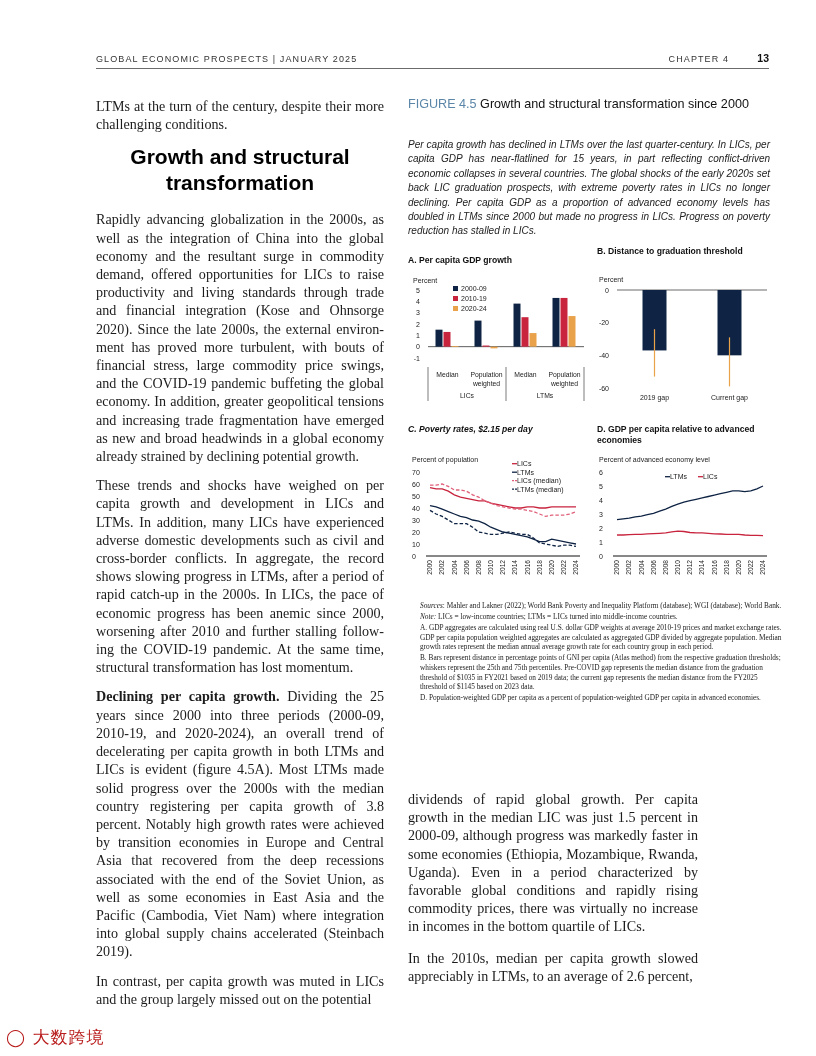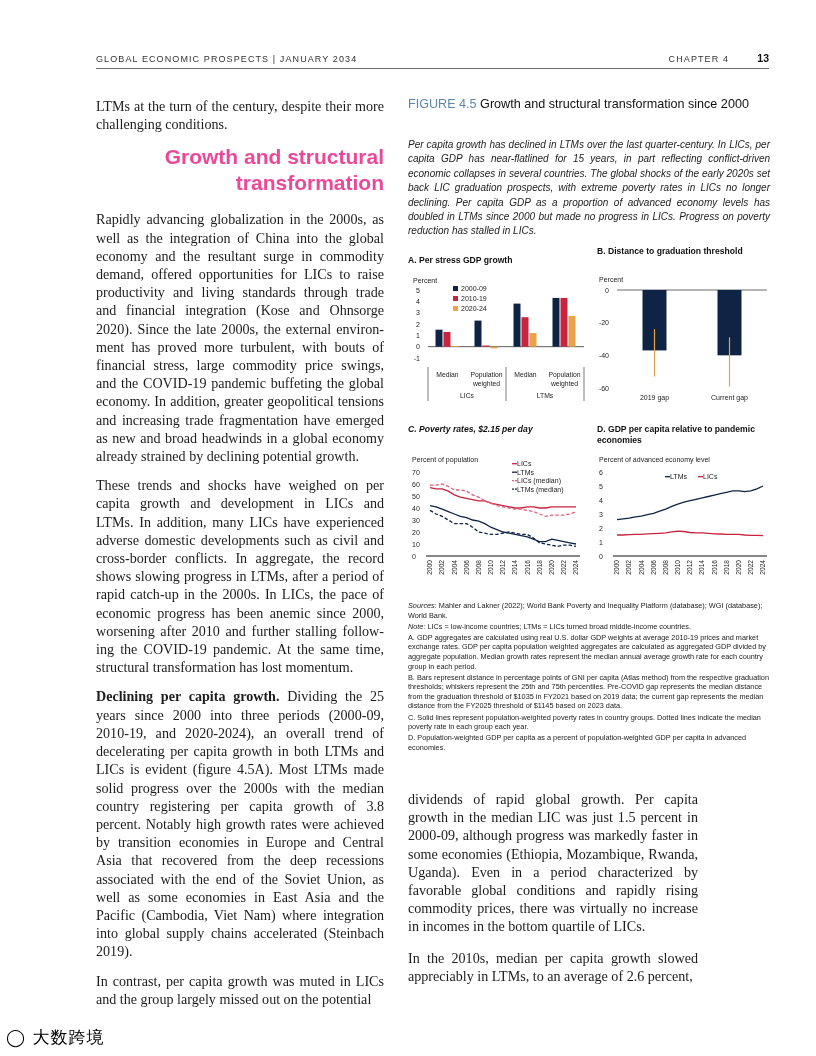--- a/index.html
+++ b/index.html
@@ -4,59 +4,59 @@
 <style>
   html, body { margin: 0; padding: 0; background: #ffffff; }
   body { width: 816px; height: 1056px; position: relative; overflow: hidden; color: #1a1a1a; }
   .header { position: absolute; left: 96px; top: 52px; width: 673px; height: 16px; border-bottom: 1.5px solid #6b6b6b; font-family: "Liberation Sans", sans-serif; font-size: 9px; letter-spacing: 1.1px; color: #333; }
   .header .left { position: absolute; left: 0; top: 2px; }
   .header .chap { position: absolute; right: 40px; top: 2px; }
   .header .pnum { position: absolute; right: 0; top: 0px; font-weight: bold; font-size: 10.5px; letter-spacing: 0; color: #111; }
   .col { position: absolute; font-family: "Liberation Serif", serif; font-size: 14.1px; line-height: 18.2px; text-align: justify; color: #1c1c1c; }
   .col p { margin: 0 0 11px 0; }
   .leftcol { left: 96px; top: 97px; width: 288px; }
-  .section-title { font-family: "Liberation Sans", sans-serif; font-weight: bold; font-size: 21px; line-height: 26px; color: #ec4899; margin: 7px 0 14px 0; text-align: right; }
+  .section-title { font-family: "Liberation Sans", sans-serif; font-weight: bold; font-size: 21px; line-height: 26px; color: #000000; margin: 7px 0 14px 0; text-align: center; }
   .rightcol-bottom { left: 408px; top: 790px; width: 290px; }
   .fig { position: absolute; left: 408px; top: 96px; width: 362px; font-family: "Liberation Sans", sans-serif; }
   .fig-title { font-size: 12.6px; font-weight: normal; line-height: 16px; color: #111; }
   .fig-title .num { color: #5b86a8; }
   .fig-sub { font-style: italic; font-size: 10px; line-height: 14.4px; text-align: justify; margin-top: 26px; color: #222; }
   .panel-title { position: absolute; font-family: "Liberation Sans", sans-serif; font-weight: bold; font-size: 8.6px; line-height: 11px; color: #111; }
   svg text { font-family: "Liberation Sans", sans-serif; }
-  .notes { position: absolute; left: 408px; top: 601px; width: 362px; font-family: Liberation Sans, sans-serif; font-size: 7.3px; line-height: 9.6px; color: #222; }
+  .notes { position: absolute; left: 420px; top: 601px; width: 362px; font-family: Liberation Serif, serif; font-size: 7.3px; line-height: 9.6px; color: #222; }
   .notes p { margin: 0 0 1.5px 0; }
-  .watermark { position: absolute; left: 6px; top: 1026px; font-family: "DejaVu Sans", sans-serif; font-size: 17px; color: #000000; letter-spacing: 1px; }
+  .watermark { position: absolute; left: 6px; top: 1026px; font-family: "DejaVu Sans", sans-serif; font-size: 17px; color: #b91c1c; letter-spacing: 1px; }
 </style>
 </head>
 <body>
 
 <div class="header">
-  <span class="left">GLOBAL ECONOMIC PROSPECTS | JANUARY 2034</span>
+  <span class="left">GLOBAL ECONOMIC PROSPECTS | JANUARY 2025</span>
   <span class="chap">CHAPTER 4</span>
   <span class="pnum">13</span>
 </div>
 
 <div class="col leftcol">
   <p>LTMs at the turn of the century, despite their more challenging conditions.</p>
   <div class="section-title">Growth and structural transformation</div>
   <p>Rapidly advancing globalization in the 2000s, as well as the integration of China into the global economy and the resultant surge in commodity demand, offered opportunities for LICs to raise productivity and living standards through trade and financial integration (Kose and Ohnsorge 2020). Since the late 2000s, the external environ­ment has proved more turbulent, with bouts of financial stress, large commodity price swings, and the COVID-19 pandemic buffeting the global economy. In addition, greater geopolitical tensions and increasing trade fragmentation have emerged as new and broad headwinds in a global economy already strained by declining potential growth.</p>
   <p>These trends and shocks have weighed on per capita growth and development in LICs and LTMs. In addition, many LICs have experienced adverse domestic developments such as civil and cross-border conflicts. In aggregate, the record shows slowing progress in LTMs, after a period of rapid catch-up in the 2000s. In LICs, the pace of economic progress has been anemic since 2000, worsening after 2010 and further stalling follow­ing the COVID-19 pandemic. At the same time, structural transformation has lost momentum.</p>
   <p><b>Declining per capita growth.</b><span> Dividing the 25 years since 2000 into three periods (2000-09, 2010-19, and 2020-2024), an overall trend of decelerating per capita growth in both LTMs and LICs is evident (figure 4.5A). Most LTMs made solid progress over the 2000s with the median country registering per capita growth of 3.8 percent. Notably high growth rates were achieved by transition economies in Europe and Central Asia that recovered from the deep recessions associated with the end of the Soviet Union, as well as some economies in East Asia and the Pacific (Cambodia, Viet Nam) where integration into global supply chains accelerated (Steinbach 2019).</span></p>
   <p>In contrast, per capita growth was muted in LICs and the group largely missed out on the potential</p>
 </div>
 
 <div class="fig">
   <div class="fig-title"><span class="num">FIGURE 4.5</span><span> Growth and structural transformation since 2000</span></div>
   <div class="fig-sub">Per capita growth has declined in LTMs over the last quarter-century. In LICs, per capita GDP has near-flatlined for 15 years, in part reflecting conflict-driven economic collapses in several countries. The global shocks of the early 2020s set back LIC graduation prospects, with extreme poverty rates in LICs no longer declining. Per capita GDP as a proportion of advanced economy levels has doubled in LTMs since 2000 but made no progress in LICs. Progress on poverty reduction has stalled in LICs.</div>
 </div>
 
-<div class="panel-title" style="left:408px; top:255px;">A. Per stress GDP growth</div>
+<div class="panel-title" style="left:408px; top:255px;">A. Per capita GDP growth</div>
 <div class="panel-title" style="left:597px; top:246px;">B. Distance to graduation threshold</div>
 <div class="panel-title" style="left:408px; top:424px;font-style:italic;">C. Poverty rates, $2.15 per day</div>
-<div class="panel-title" style="left:597px; top:424px; width:160px;">D. GDP per capita relative to pandemic economies</div>
+<div class="panel-title" style="left:597px; top:424px; width:160px;">D. GDP per capita relative to advanced economies</div>
 
 <svg id="chartA" style="position:absolute; left:408px; top:270px;" width="180" height="135">
     <text x="5" y="13" font-size="7" fill="#222">Percent</text>
     <text x="12" y="22.5" font-size="7" fill="#222" text-anchor="end">5</text>
     <text x="12" y="33.83333333333333" font-size="7" fill="#222" text-anchor="end">4</text>
     <text x="12" y="45.16666666666667" font-size="7" fill="#222" text-anchor="end">3</text>
     <text x="12" y="56.5" font-size="7" fill="#222" text-anchor="end">2</text>
     <text x="12" y="67.83333333333334" font-size="7" fill="#222" text-anchor="end">1</text>
     <text x="12" y="79.16666666666667" font-size="7" fill="#222" text-anchor="end">0</text>
     <text x="12" y="90.5" font-size="7" fill="#222" text-anchor="end">-1</text>
@@ -168,24 +168,23 @@
     <path d="M22.0 67.6 L28.1 66.9 L34.2 66.2 L40.3 64.8 L46.3 64.1 L52.4 62.7 L58.5 61.3 L64.6 59.2 L70.7 57.1 L76.8 54.3 L82.8 52.2 L88.9 50.1 L95.0 48.7 L101.1 47.3 L107.2 45.9 L113.3 44.5 L119.3 43.1 L125.4 41.7 L131.5 40.3 L137.6 38.9 L143.7 38.9 L149.8 39.6 L155.8 38.9 L161.9 36.8 L168.0 34.0" fill="none" stroke="#0f2444" stroke-width="1.3"></path>
     <line x1="70" x2="75" y1="24.7" y2="24.7" stroke="#0f2444" stroke-width="1.3"></line>
     <text x="75" y="27" font-size="7" fill="#222">LTMs</text>
     <path d="M22.0 83.0 L28.1 83.0 L34.2 82.7 L40.3 82.3 L46.3 82.3 L52.4 81.9 L58.5 81.6 L64.6 81.3 L70.7 80.9 L76.8 79.9 L82.8 79.1 L88.9 79.5 L95.0 80.5 L101.1 80.9 L107.2 80.9 L113.3 81.3 L119.3 81.9 L125.4 82.0 L131.5 82.3 L137.6 82.3 L143.7 82.3 L149.8 83.0 L155.8 83.3 L161.9 83.4 L168.0 83.7" fill="none" stroke="#c8243e" stroke-width="1.3"></path>
     <line x1="103" x2="108" y1="24.7" y2="24.7" stroke="#c8243e" stroke-width="1.3"></line>
     <text x="108" y="27" font-size="7" fill="#222">LICs</text>
   </svg>
 
 <div class="notes">
   <p><i>Sources</i><span>: Mahler and Lakner (2022); World Bank Poverty and Inequality Platform (database); WGI (database); World Bank.</span></p>
-  <p><i>Note:</i><span> LICs = low-income countries; LTMs = LICs turned broad middle-income countries.</span></p>
+  <p><i>Note:</i><span> LICs = low-income countries; LTMs = LICs turned into middle-income countries.</span></p>
   <p>A. GDP aggregates are calculated using real U.S. dollar GDP weights at average 2010-19 prices and market exchange rates. GDP per capita population weighted aggregates are calculated as aggregated GDP divided by aggregate population. Median growth rates represent the median annual average growth rate for each country group in each period.</p>
   <p>B. Bars represent distance in percentage points of GNI per capita (Atlas method) from the respective graduation thresholds; whiskers represent the 25th and 75th percentiles. Pre-COVID gap represents the median distance from the graduation threshold of $1035 in FY2021 based on 2019 data; the current gap represents the median distance from the FY2025 threshold of $1145 based on 2023 data.</p>
-  <p>C. Solid lines represent population-weighted poverty rates in country groups. Dotted lines indicate the median poverty rate in each group each year.</p>
   <p>D. Population-weighted GDP per capita as a percent of population-weighted GDP per capita in advanced economies.</p>
 </div>
 
 <div class="col rightcol-bottom">
   <p style="margin-bottom:13px;">dividends of rapid global growth. Per capita growth in the median LIC was just 1.5 percent in 2000-09, although progress was markedly faster in some economies (Ethiopia, Mozambique, Rwanda, Uganda). Even in a period characterized by favorable global conditions and rapidly rising commodity prices, there was virtually no increase in incomes in the bottom quartile of LICs.</p>
   <p>In the 2010s, median per capita growth slowed appreciably in LTMs, to an average of 2.6 percent,</p>
 </div>
 
 <div class="watermark"><span>◯</span> <span>大数跨境</span></div>
 

